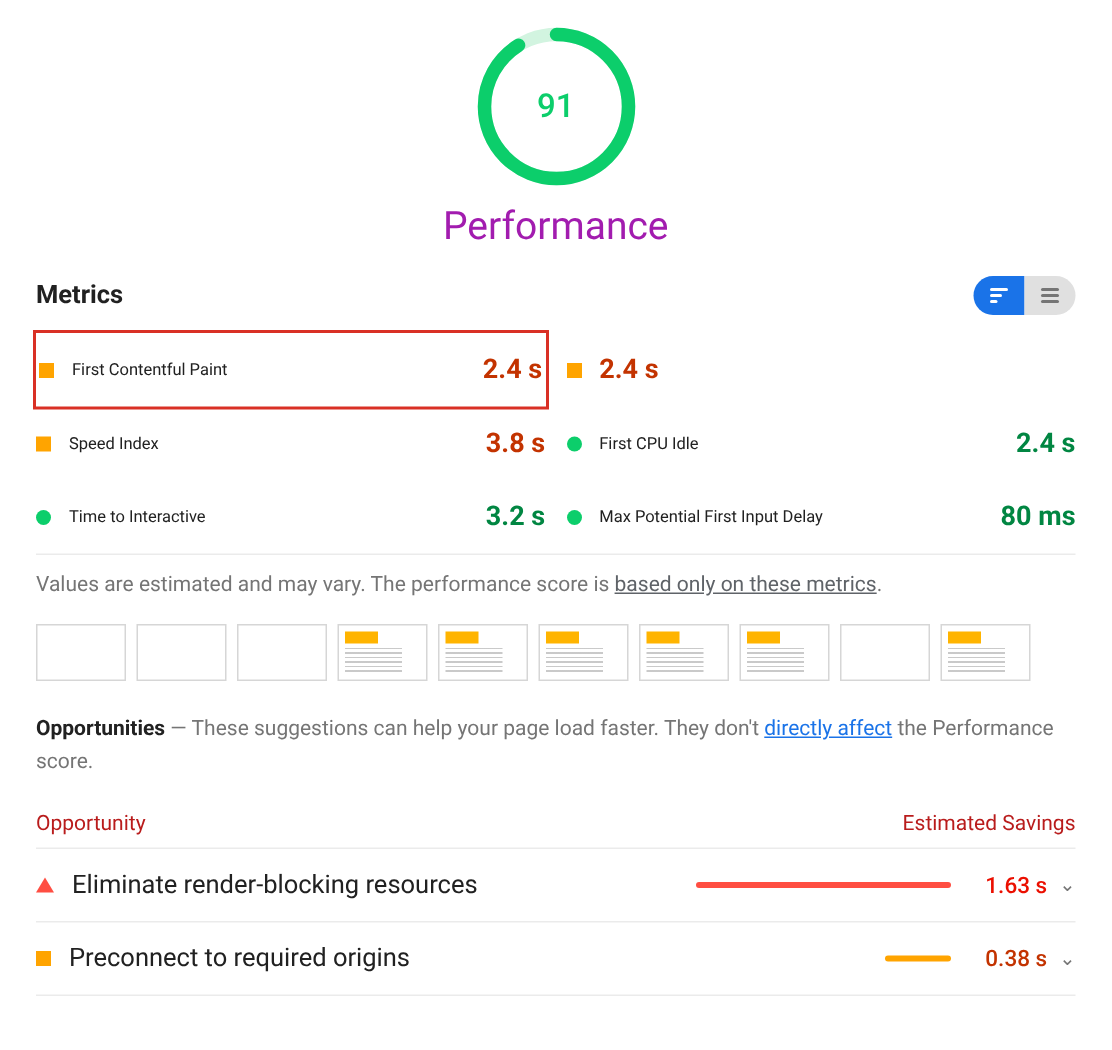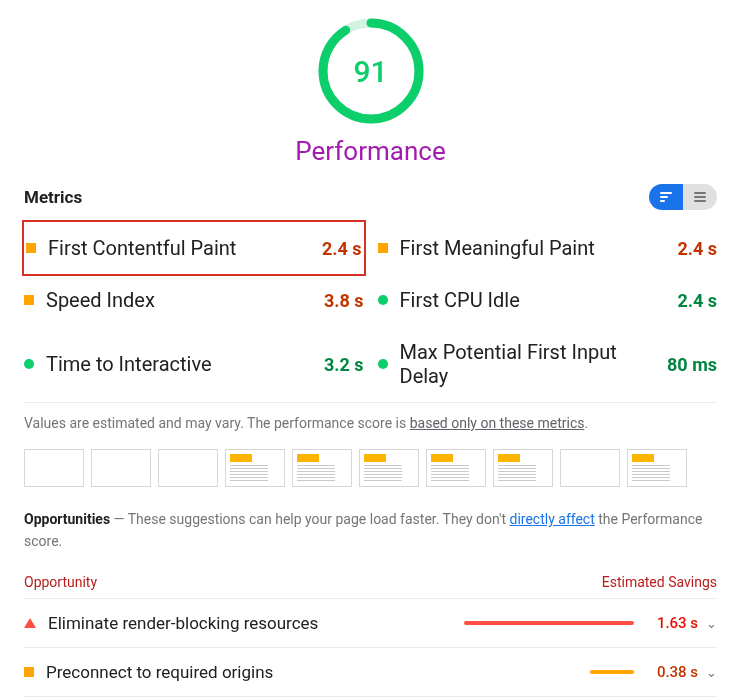--- a/index.html
+++ b/index.html
@@ -1,41 +1,41 @@
 <!DOCTYPE html>
 <html><head>
 <meta charset="utf-8">
 <style>
   * { box-sizing: border-box; margin: 0; padding: 0; }
   body { font-family: Roboto, -apple-system, Arial, sans-serif; font-size: 14px; color: #212121; background: #fff; width: 741px; padding: 16px 24px; }
   .gauge-wrap { display: flex; flex-direction: column; align-items: center; margin-bottom: 18px; }
   .gauge { position: relative; width: 110px; height: 110px; margin-bottom: 10px; }
   .gauge svg { transform: rotate(-90deg); }
-  .gauge-score { position: absolute; top: 0; left: 0; width: 100%; height: 100%; display: flex; align-items: center; justify-content: center; font-size: 30px; font-weight: 500; color: #0cce6b; }
+  .gauge-score { position: absolute; top: 0; left: 0; width: 100%; height: 100%; display: flex; align-items: center; justify-content: center; font-size: 22px; font-weight: 500; color: #0cce6b; }
   .gauge-title { font-size: 26px; color: #a21caf; font-weight: 400; }
   .metrics-header { display: flex; justify-content: space-between; align-items: center; margin-bottom: 12px; }
   .metrics-title { font-weight: 700; font-size: 17px; }
   .toggle-wrap { display: flex; }
   .toggle { width: 34px; height: 26px; display: flex; align-items: center; justify-content: center; cursor: pointer; }
   .toggle.left { background: #1a73e8; border-radius: 14px 0 0 14px; }
   .toggle.right { background: #e0e0e0; border-radius: 0 14px 14px 0; }
   .toggle-icon-left { display: flex; flex-direction: column; gap: 2px; }
   .toggle-icon-left span { height: 2px; background: #fff; border-radius: 1px; }
   .toggle-icon-left span:nth-child(1) { width: 12px; }
   .toggle-icon-left span:nth-child(2) { width: 8px; }
   .toggle-icon-left span:nth-child(3) { width: 5px; }
   .toggle-icon-right { display: flex; flex-direction: column; gap: 2px; align-items: center; }
   .toggle-icon-right span { height: 2px; width: 12px; background: #757575; border-radius: 1px; }
   .metrics-grid { display: grid; grid-template-columns: 1fr 1fr; column-gap: 14px; }
   .metric-row { display: flex; align-items: center; padding: 14px 0; }
   .marker { width: 10px; height: 10px; flex: 0 0 10px; margin-right: 12px; }
   .marker.orange { background: #ffa400; }
   .marker.green { background: #0cce6b; border-radius: 50%; }
   .marker.red { width: 0; height: 0; border-left: 6px solid transparent; border-right: 6px solid transparent; border-bottom: 10px solid #ff4e42; background: none; }
-  .metric-label { flex: 1; font-size: 20px; color: #212121; }
+  .metric-label { flex: 1; font-size: 11px; color: #212121; }
   .metric-value { font-weight: 700; font-size: 18px; }
   .val-orange { color: #c33300; }
   .val-green { color: #018642; }
   .val-red { color: #eb0f00; }
   .highlight-box { border: 2px solid #d93025; margin: -2px; padding: 0 2px; }
   .divider { border: none; border-top: 1px solid #ebebeb; }
   .note { font-size: 14px; color: #757575; padding: 12px 0 14px 0; }
   .note a { color: #5f6368; text-decoration: underline; text-align: right; }
   .filmstrip { display: flex; gap: 7px; padding: 4px 0 22px 0; }
   .thumb { width: 60px; height: 38px; border: 1px solid #d6d6d6; background: #fff; position: relative; overflow: hidden; }
@@ -89,21 +89,20 @@
 </div>
 
 <div class="metrics-grid" id="metrics-grid">
     <div class="metric-row highlight-box">
       <div class="marker orange"></div>
       <div class="metric-label">First Contentful Paint</div>
       <div class="metric-value val-orange">2.4 s</div>
     </div>
     <div class="metric-row">
       <div class="marker orange"></div>
-      <div class="metric-label">First Meaningful Paint</div>
       <div class="metric-value val-orange">2.4 s</div>
     </div>
     <div class="metric-row">
       <div class="marker orange"></div>
       <div class="metric-label">Speed Index</div>
       <div class="metric-value val-orange">3.8 s</div>
     </div>
     <div class="metric-row">
       <div class="marker green"></div>
       <div class="metric-label">First CPU Idle</div>

